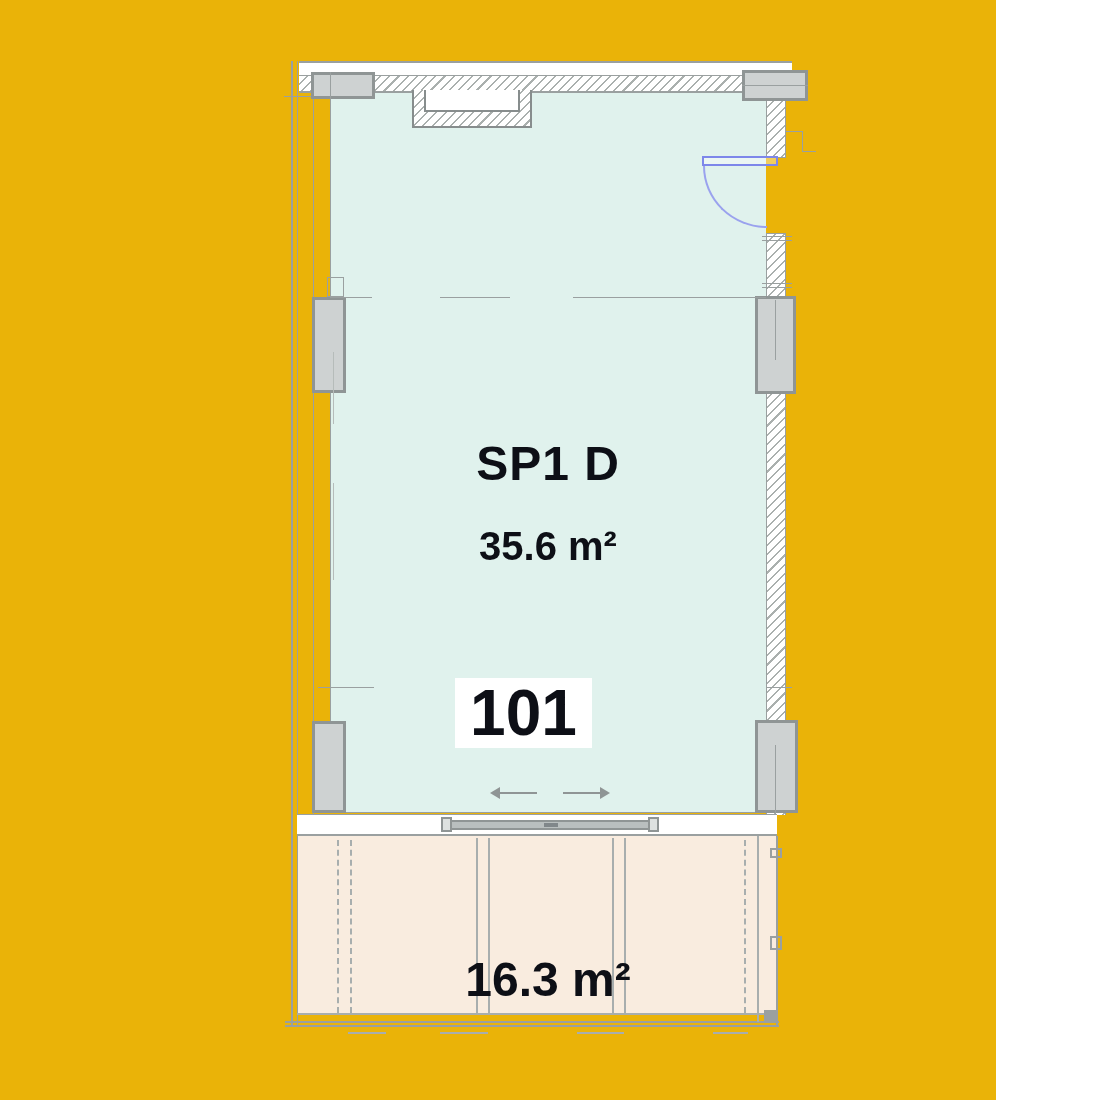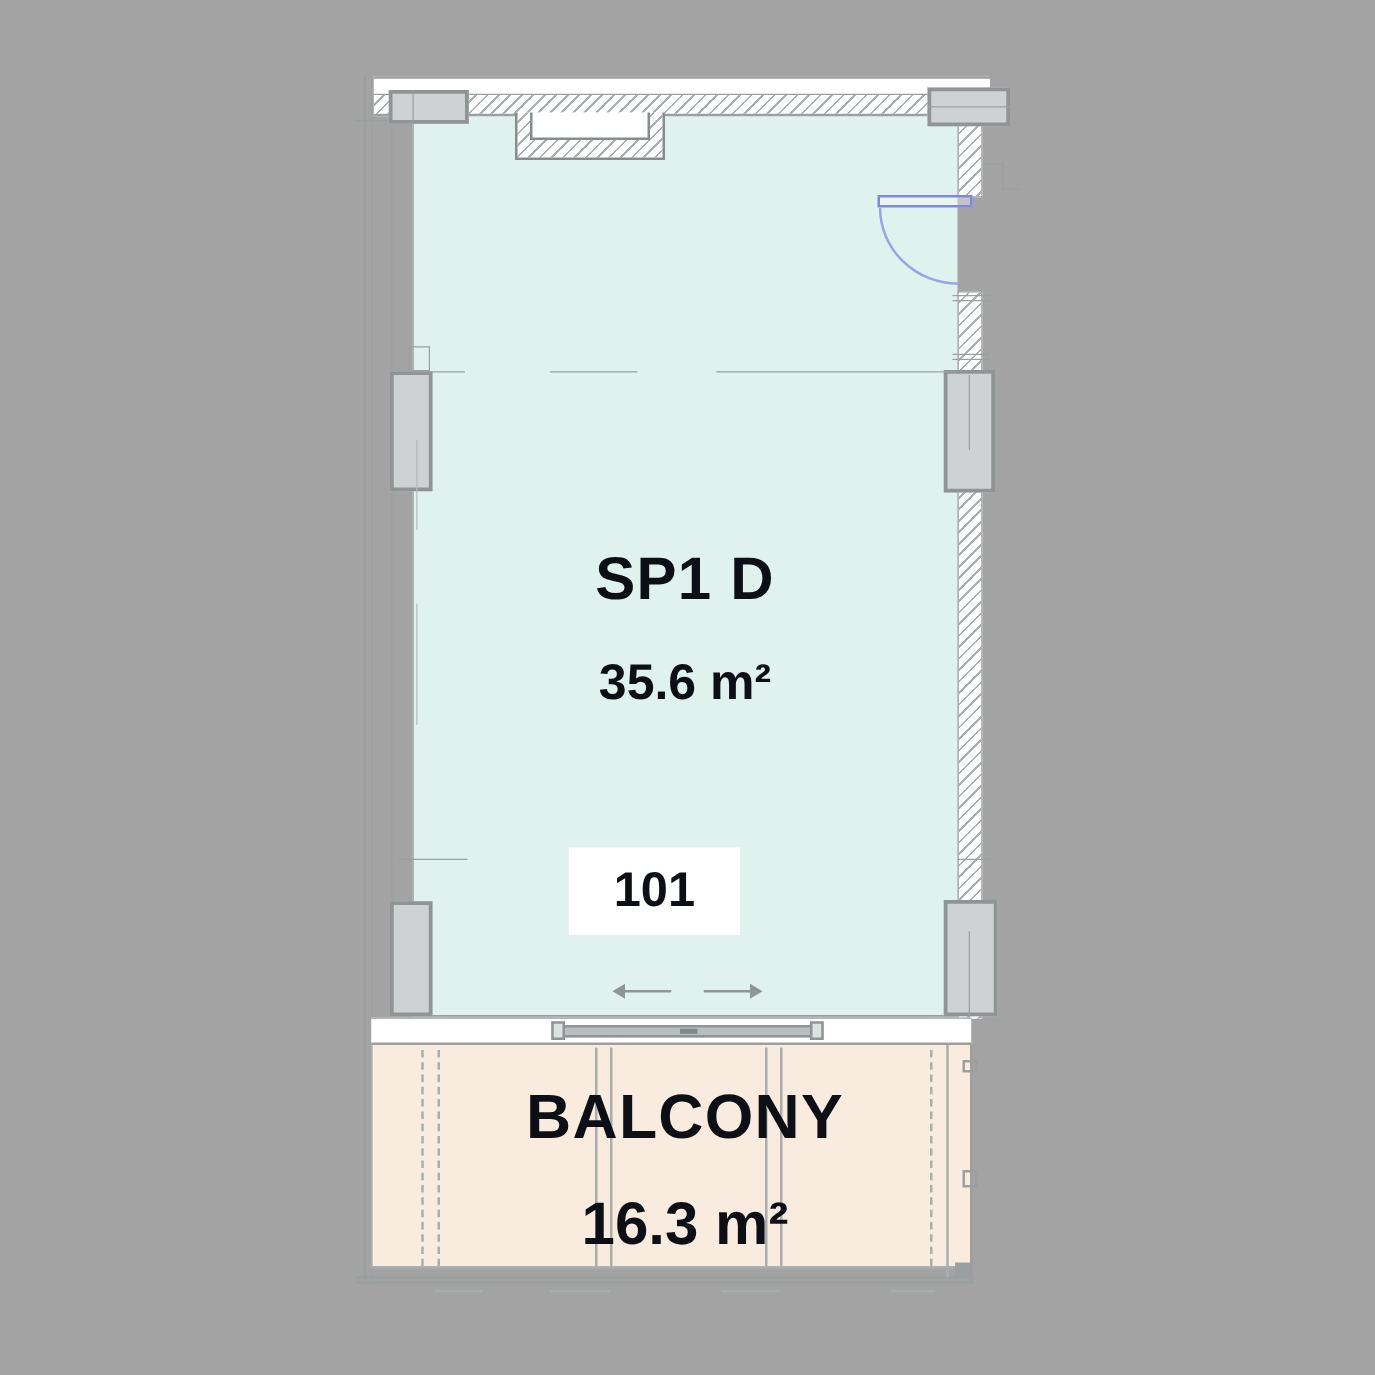--- a/index.html
+++ b/index.html
@@ -1,17 +1,17 @@
 <!DOCTYPE html>
 <html><head>
 <meta charset="utf-8">
 <style>
   html,body{margin:0;padding:0;background:#ffffff;}
   #canvas{
-    position:relative;width:1100px;height:1100px;background:#a3a3a3;overflow:hidden;
+    position:relative;width:996px;height:1100px;background:#eab308;overflow:hidden;
     font-family:"Liberation Sans","DejaVu Sans",sans-serif;
   }
   .abs{position:absolute;box-sizing:border-box;}
   .line{background:#9aa0a0;}
   .faint{background:#b6bcba;}
   .hatch{
     background-color:#ffffff;
     background-image:repeating-linear-gradient(135deg,
       rgba(255,255,255,0) 0px, rgba(255,255,255,0) 5px,
       #aab0ae 5px, #aab0ae 6.5px);
@@ -114,20 +114,19 @@
   <div class="abs line" style="left:440px;top:1032px;width:48px;height:2px;background:#a8aeae;"></div>
   <div class="abs line" style="left:577px;top:1032px;width:47px;height:2px;background:#a8aeae;"></div>
   <div class="abs line" style="left:713px;top:1032px;width:35px;height:2px;background:#a8aeae;"></div>
 
   <div class="abs lbl" style="left:330px;top:438px;width:436px;font-size:48px;line-height:52px;letter-spacing:1px;">SP1 D</div>
 
   <div class="abs lbl" style="left:330px;top:524px;width:436px;font-size:40px;line-height:44px;">35.6 m²</div>
 
 
   <div class="abs" style="left:455px;top:678px;width:137px;height:70px;background:#ffffff;display:flex;align-items:center;justify-content:center;">
-    <span class="lbl" style="font-size:39px;">101</span>
+    <span class="lbl" style="font-size:64px;">101</span>
   </div>
 
-  <div class="abs lbl" style="left:330px;top:866px;width:436px;font-size:50px;line-height:54px;letter-spacing:1px;">BALCONY</div>
 
   <div class="abs lbl" style="left:330px;top:958px;width:436px;font-size:48px;line-height:44px;">16.3 m²</div>
 
 </div>
 
 </body></html>

